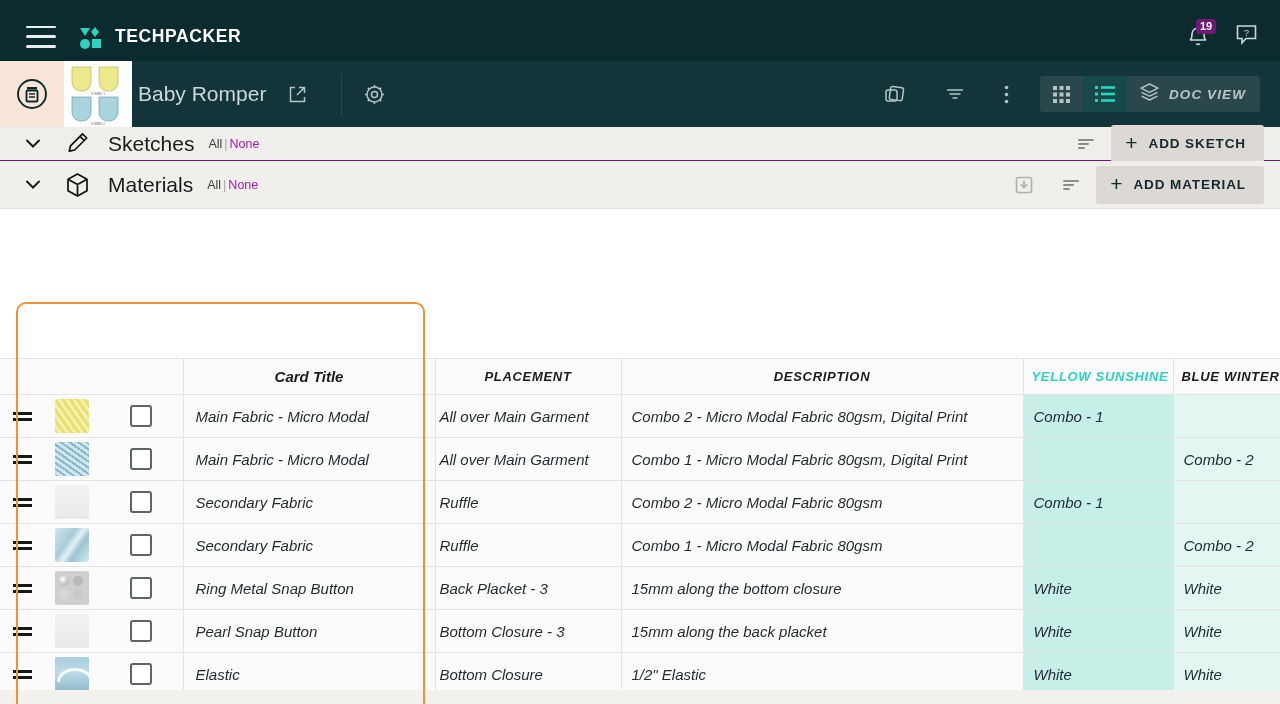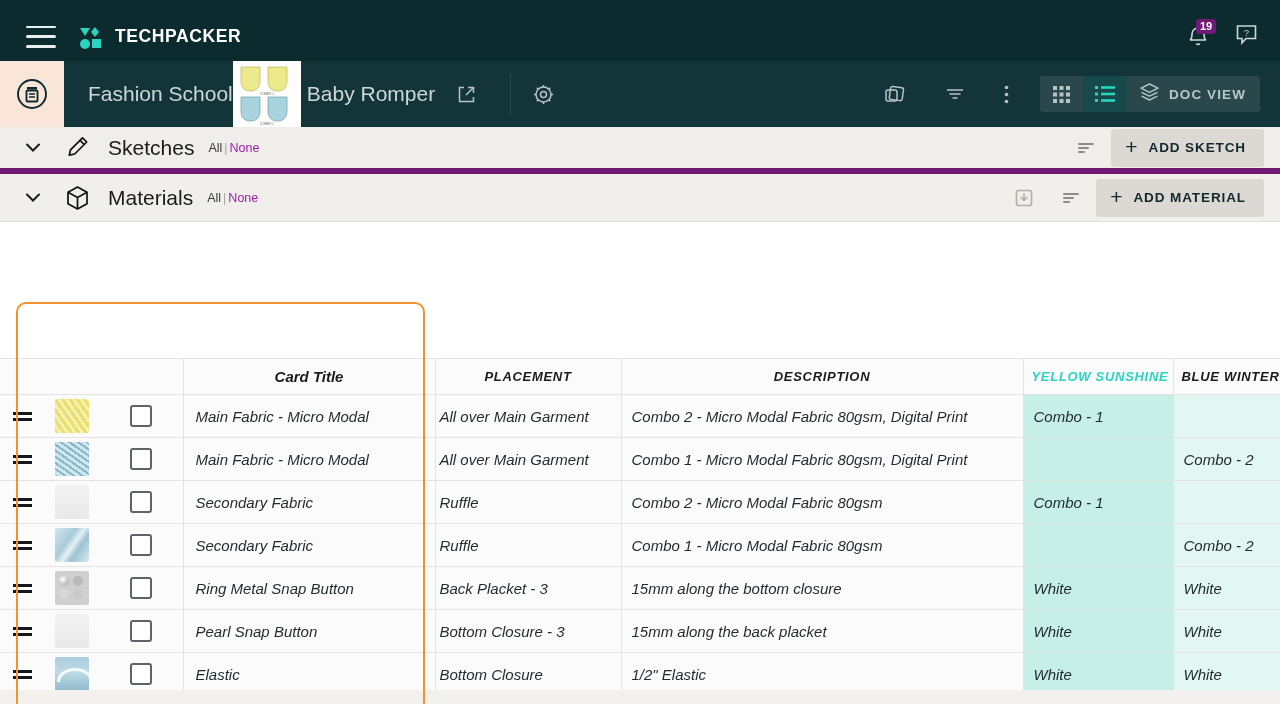--- a/index.html
+++ b/index.html
@@ -53,37 +53,37 @@
   }
   .crumb.second { padding-left: 6px; }
   .crumb-thumb {
     width: 68px; height: 66px; background: #fdfdfb; display: block;
     position: relative; overflow: hidden;
   }
   .ext-link { margin-left: 22px; display:flex; align-items:center; }
   .vsep { width: 1px; background: #2c4a4e; margin: 12px 0; margin-left: 34px; }
   .gear-cell { display: flex; align-items: center; padding: 0 22px; }
 
-  .projbar-right { margin-left: auto; display: flex; align-items: center; gap: 0; padding-right: 20px; }
+  .projbar-right { margin-left: auto; display: flex; align-items: center; gap: 0; padding-right: 20px; font-style: italic; }
   .pb-icon { padding: 0 19px; display:flex; align-items:center; cursor: pointer; }
   .viewgroup {
     display: flex; align-items: stretch; background: #2a484c; border-radius: 3px;
     height: 36px; margin-left: 12px; overflow: hidden;
   }
   .vg-btn { display:flex; align-items:center; justify-content:center; padding: 0 12px; cursor: pointer; }
   .vg-btn.active { background: #17494b; }
   .vg-doc { display:flex; align-items:center; gap: 9px; padding: 0 14px 0 12px; }
   .vg-doc-label { color: #b9c7c7; font-size: 13.5px; font-weight: bold; letter-spacing: 1.1px; }
 
   
   .page { background: #ffffff; height: 577px; position: relative; }
 
   .section-head {
-    height: 47px; display: flex; align-items: center;
-    background: #f0eeeb; border-bottom: 6px solid #701a75;
+    height: 34px; display: flex; align-items: center;
+    background: #f0eeeb; border-bottom: 1px solid #701a75;
     padding-left: 16px; position: relative;
   }
   .section-head.materials { background: #f1efec; height: 48px; border-bottom: 1px solid #e4e1dc; }
   .chev { width: 34px; display: flex; align-items: center; justify-content: center; cursor: pointer; }
   .sec-icon { width: 34px; display:flex; align-items:center; justify-content:center; margin-left: 10px;}
   .sec-title { font-size: 21px; color: #1b1b1b; margin-left: 14px; }
   .sec-filter { margin-left: 14px; font-size: 12.5px; color: #3b3b3b; white-space: nowrap; }
   .sec-filter .none { color: #a21caf; text-align: center; }
   .sec-filter .bar { color: #a7a7a7; margin: 0 2px; }
   .sec-right { margin-left: auto; display: flex; align-items: center; gap: 0; padding-right: 16px; }
@@ -218,23 +218,20 @@
 <div class="projbar">
   <div class="proj-icon-cell">
     <svg width="34" height="34" viewBox="0 0 34 34" fill="none" stroke="#0b2b2f" stroke-width="1.9">
       <circle cx="17" cy="17" r="14"></circle>
       <path d="M12 10h10v2.5H12z" fill="#0b2b2f" stroke="none"></path>
       <rect x="11.5" y="13.5" width="11" height="11" rx="1"></rect>
       <path d="M14 17h6M14 20h6" stroke-width="1.6"></path>
     </svg>
   </div>
 
-  <div class="crumb">
-    <span>Fashion School</span>
-  </div>
 
   <div class="crumb-thumb">
     <svg width="68" height="66" viewBox="0 0 68 66">
       <rect width="68" height="66" fill="#fdfdfb"></rect>
       <g fill="#ece88c" stroke="#b9b45c" stroke-width="0.7">
         <path d="M8 6h19v14c0 7-4 10-9.5 10S8 27 8 20z"></path>
         <path d="M35 6h19v14c0 7-4 10-9.5 10S35 27 35 20z"></path>
       </g>
       <g fill="#a9d3dd" stroke="#6f9daa" stroke-width="0.7">
         <path d="M8 36h19v14c0 7-4 10-9.5 10S8 57 8 50z"></path>

